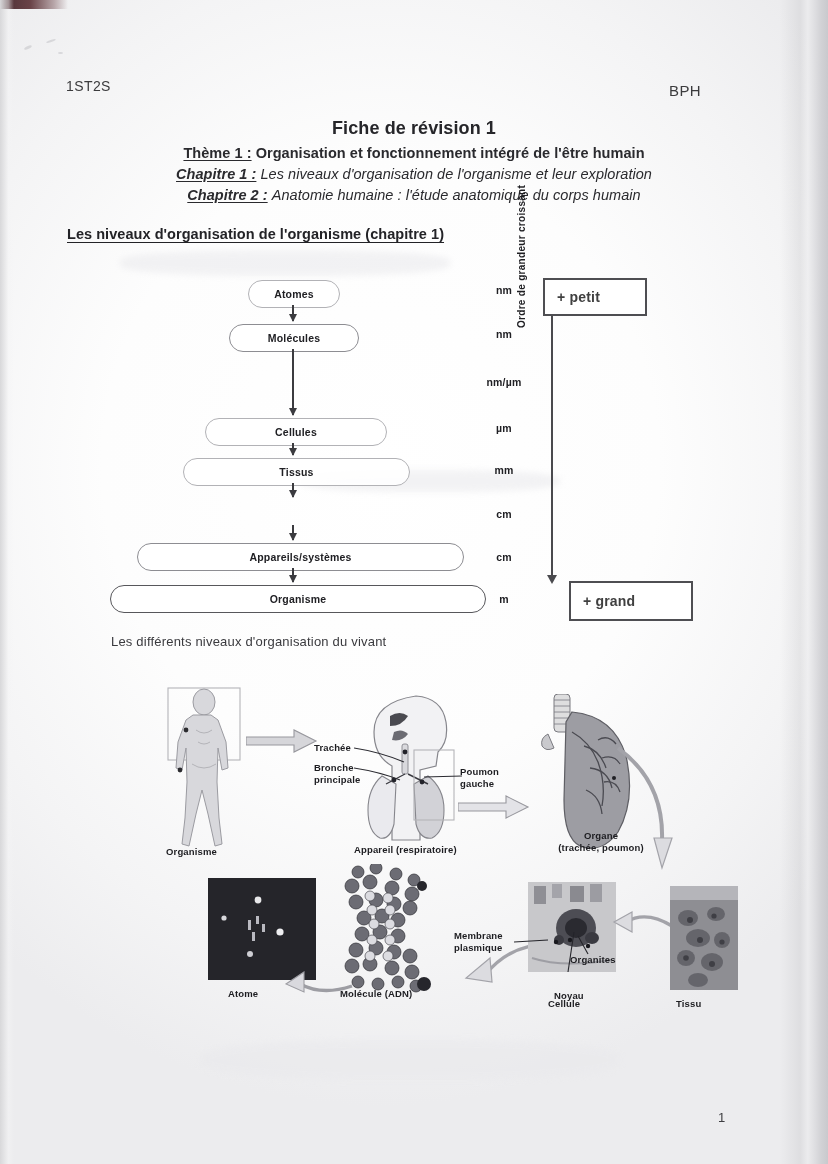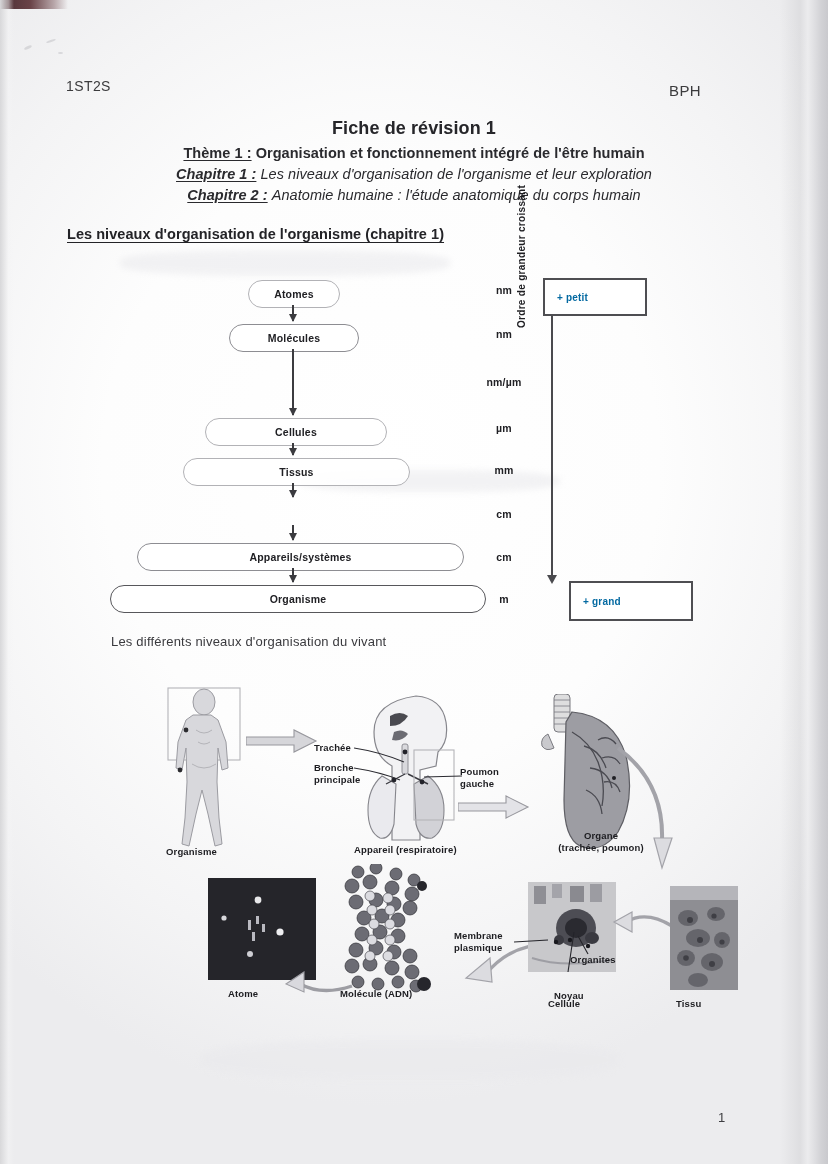--- a/index.html
+++ b/index.html
@@ -71,21 +71,21 @@
   .axis:after{content:"";position:absolute;left:-4px;bottom:-8px;
     border-left:5px solid transparent;border-right:5px solid transparent;border-top:9px solid #4a4a4e;}
   .axis-lbl{
     position:absolute;left:516px;top:60px;width:200px;
     transform:rotate(-90deg);transform-origin:left top;
     font-size:10px;font-weight:bold;color:#1e1e22;letter-spacing:.3px;white-space:nowrap;
   }
   .tagbox{
     position:absolute;border:2.2px solid #4e4e52;background:#fff;
     display:flex;align-items:center;padding-left:12px;
-    font-size:10px;font-weight:bold;color:#0369a1;letter-spacing:.2px;
+    font-size:14px;font-weight:bold;color:#404040;letter-spacing:.2px;
   }
   .cap{position:absolute;left:111px;top:634px;font-size:13px;color:#3a3a3e;letter-spacing:.2px;}
 
   
   #illus{position:absolute;left:150px;top:686px;width:560px;height:340px;}
   .ill-lbl{position:absolute;font-size:9.5px;font-weight:bold;color:#1d1d21;letter-spacing:.15px;line-height:1.22;}
   .ill-lbl.c{text-align:center;}
   .thumb{position:absolute;}
   .blockarrow{position:absolute;}
 

